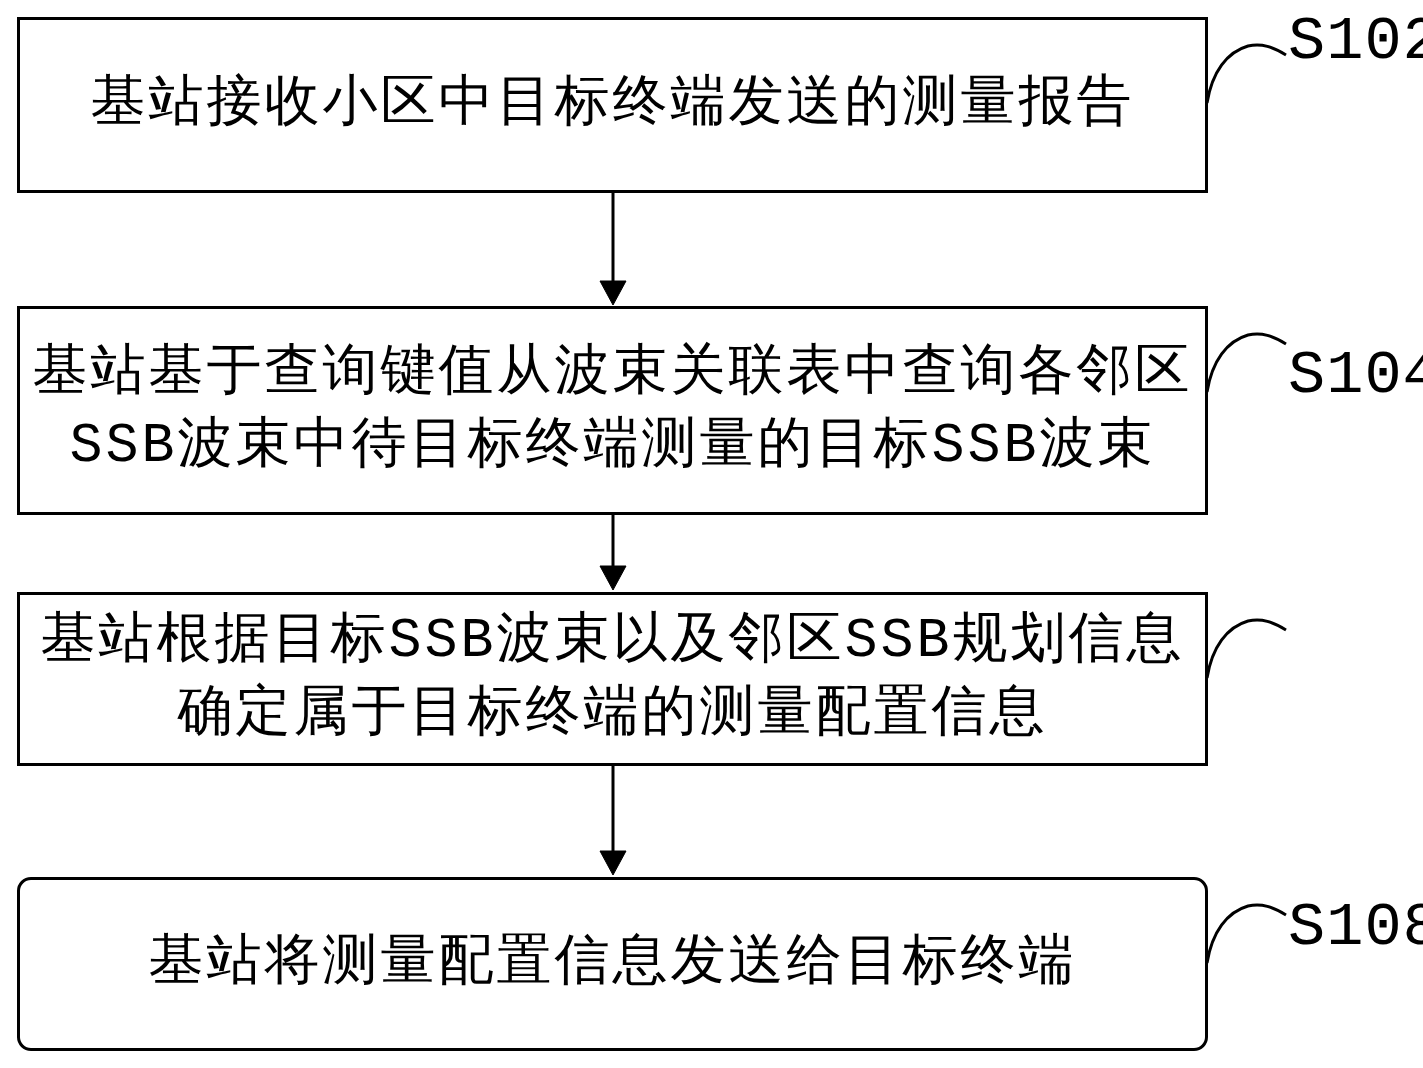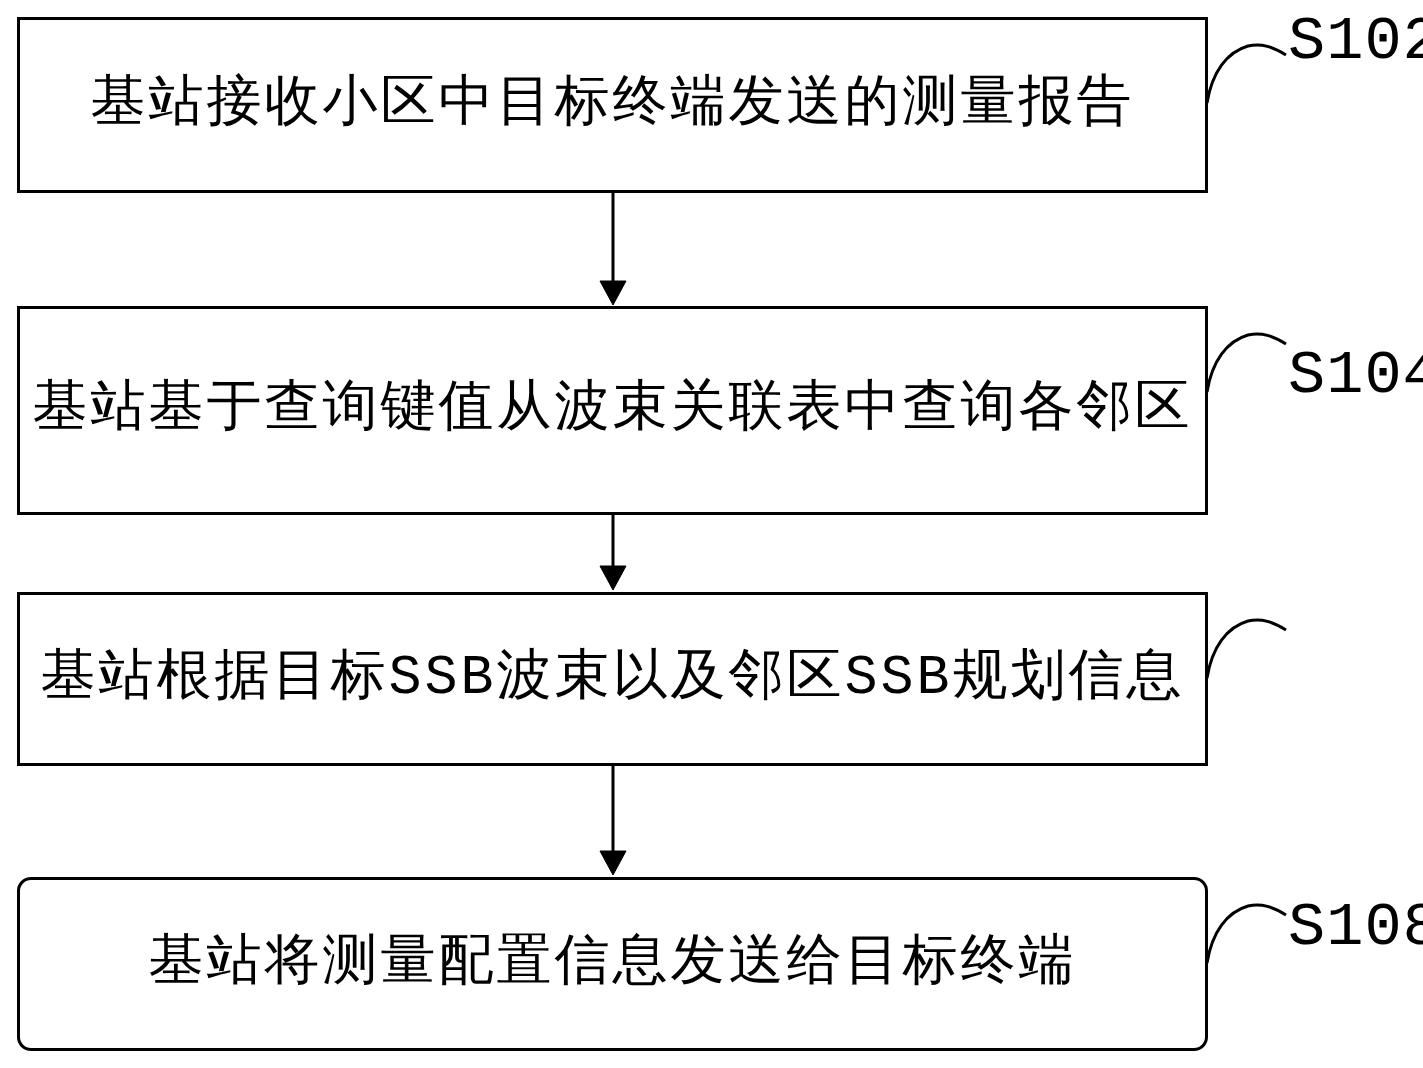--- a/index.html
+++ b/index.html
@@ -90,24 +90,26 @@
     <path d="M1207,678 C1212,647 1227,627 1248,621 C1262,618 1273,622 1286,630" fill="none" stroke-width="3"></path>
     <path d="M1207,963 C1212,932 1227,912 1248,906 C1262,903 1273,907 1286,915" fill="none" stroke-width="3"></path>
   </svg>
 
   <div class="flow-box box-1">
     <span class="line">基站接收小区中目标终端发送的测量报告</span>
   </div>
 
   <div class="flow-box box-2">
     <span class="line">基站基于查询键值从波束关联表中查询各邻区</span>
+    <span class="line">SSB波束中待目标终端测量的目标SSB波束</span>
   </div>
 
   <div class="flow-box box-3">
     <span class="line">基站根据目标SSB波束以及邻区SSB规划信息</span>
+    <span class="line">确定属于目标终端的测量配置信息</span>
   </div>
 
   <div class="flow-box box-4">
     <span class="line">基站将测量配置信息发送给目标终端</span>
   </div>
 
   <div class="step-label label-1">S102</div>
   <div class="step-label label-2">S104</div>
   <div class="step-label label-4">S108</div>
 

